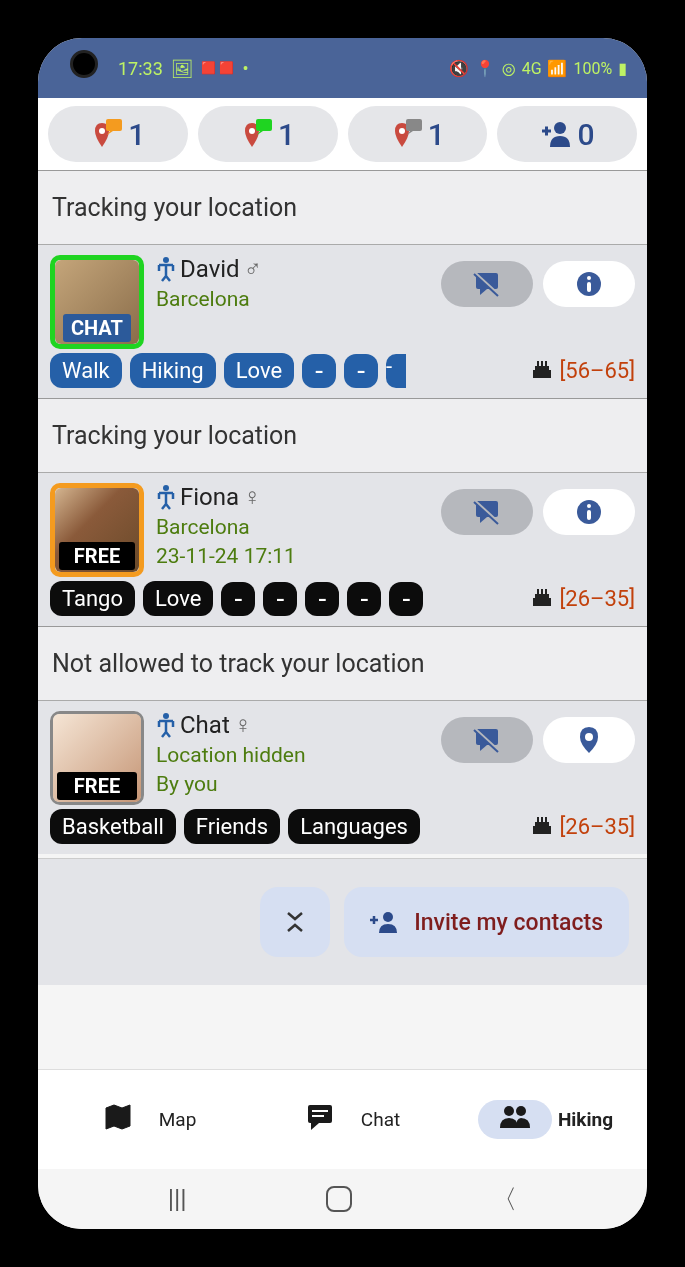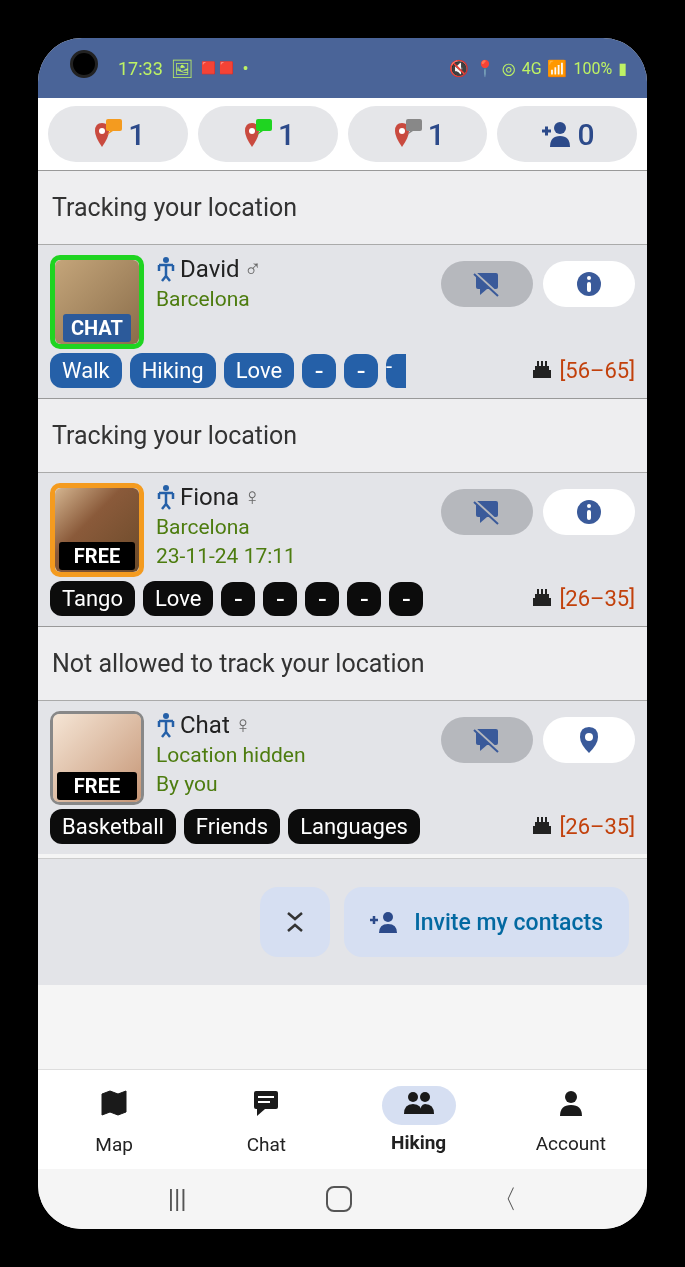--- a/index.html
+++ b/index.html
@@ -189,33 +189,33 @@
 .invite-btn {
   background: #d6dff2;
   border-radius: 18px;
   height: 70px;
   padding: 0 26px;
   display: flex;
   align-items: center;
   gap: 14px;
   font-size: 23px;
   font-weight: 500;
-  color: #0369a1;
+  color: #7f1d1d;
 }
 .spacer { flex: 1; background: #f5f5f5; }
 .bottom-nav {
   background: #fff;
   display: flex;
   height: 100px;
   border-top: 1px solid #ddd;
 }
 .nav-item {
   flex: 1;
   display: flex;
-  flex-direction: column;
+  flex-direction: row;
   align-items: center;
   justify-content: center;
   gap: 6px;
   font-size: 19px;
   color: #222;
 }
 .nav-item.active .nav-icon-wrap {
   background: #d6dff2;
   border-radius: 20px;
   padding: 4px 20px;
@@ -504,27 +504,20 @@
         </div>
         <div class="nav-item active">
           <div class="nav-icon-wrap"><svg width="34" height="26" viewBox="0 0 34 26">
               <circle cx="11" cy="7" r="5" fill="#1a1a1a"></circle>
               <circle cx="23" cy="7" r="5" fill="#1a1a1a"></circle>
               <path d="M2 24 Q2 14 11 14 Q20 14 20 24 Z" fill="#1a1a1a"></path>
               <path d="M18 24 Q18 14 23 14 Q32 14 32 24 Z" fill="#1a1a1a"></path>
             </svg></div>
           <span>Hiking</span>
         </div>
-        <div class="nav-item">
-          <div class="nav-icon-wrap"><svg width="28" height="28" viewBox="0 0 28 28">
-              <circle cx="14" cy="8" r="6" fill="#1a1a1a"></circle>
-              <path d="M3 27 Q3 16 14 16 Q25 16 25 27 Z" fill="#1a1a1a"></path>
-            </svg></div>
-          <span>Account</span>
-        </div>
       </div>
 
     <div class="sys-nav">
       <span>|||</span>
       <span style="border:2px solid #555;width:26px;height:26px;border-radius:8px;display:inline-block"></span>
       <span>〈</span>
     </div>
   </div>
 </div>
 

